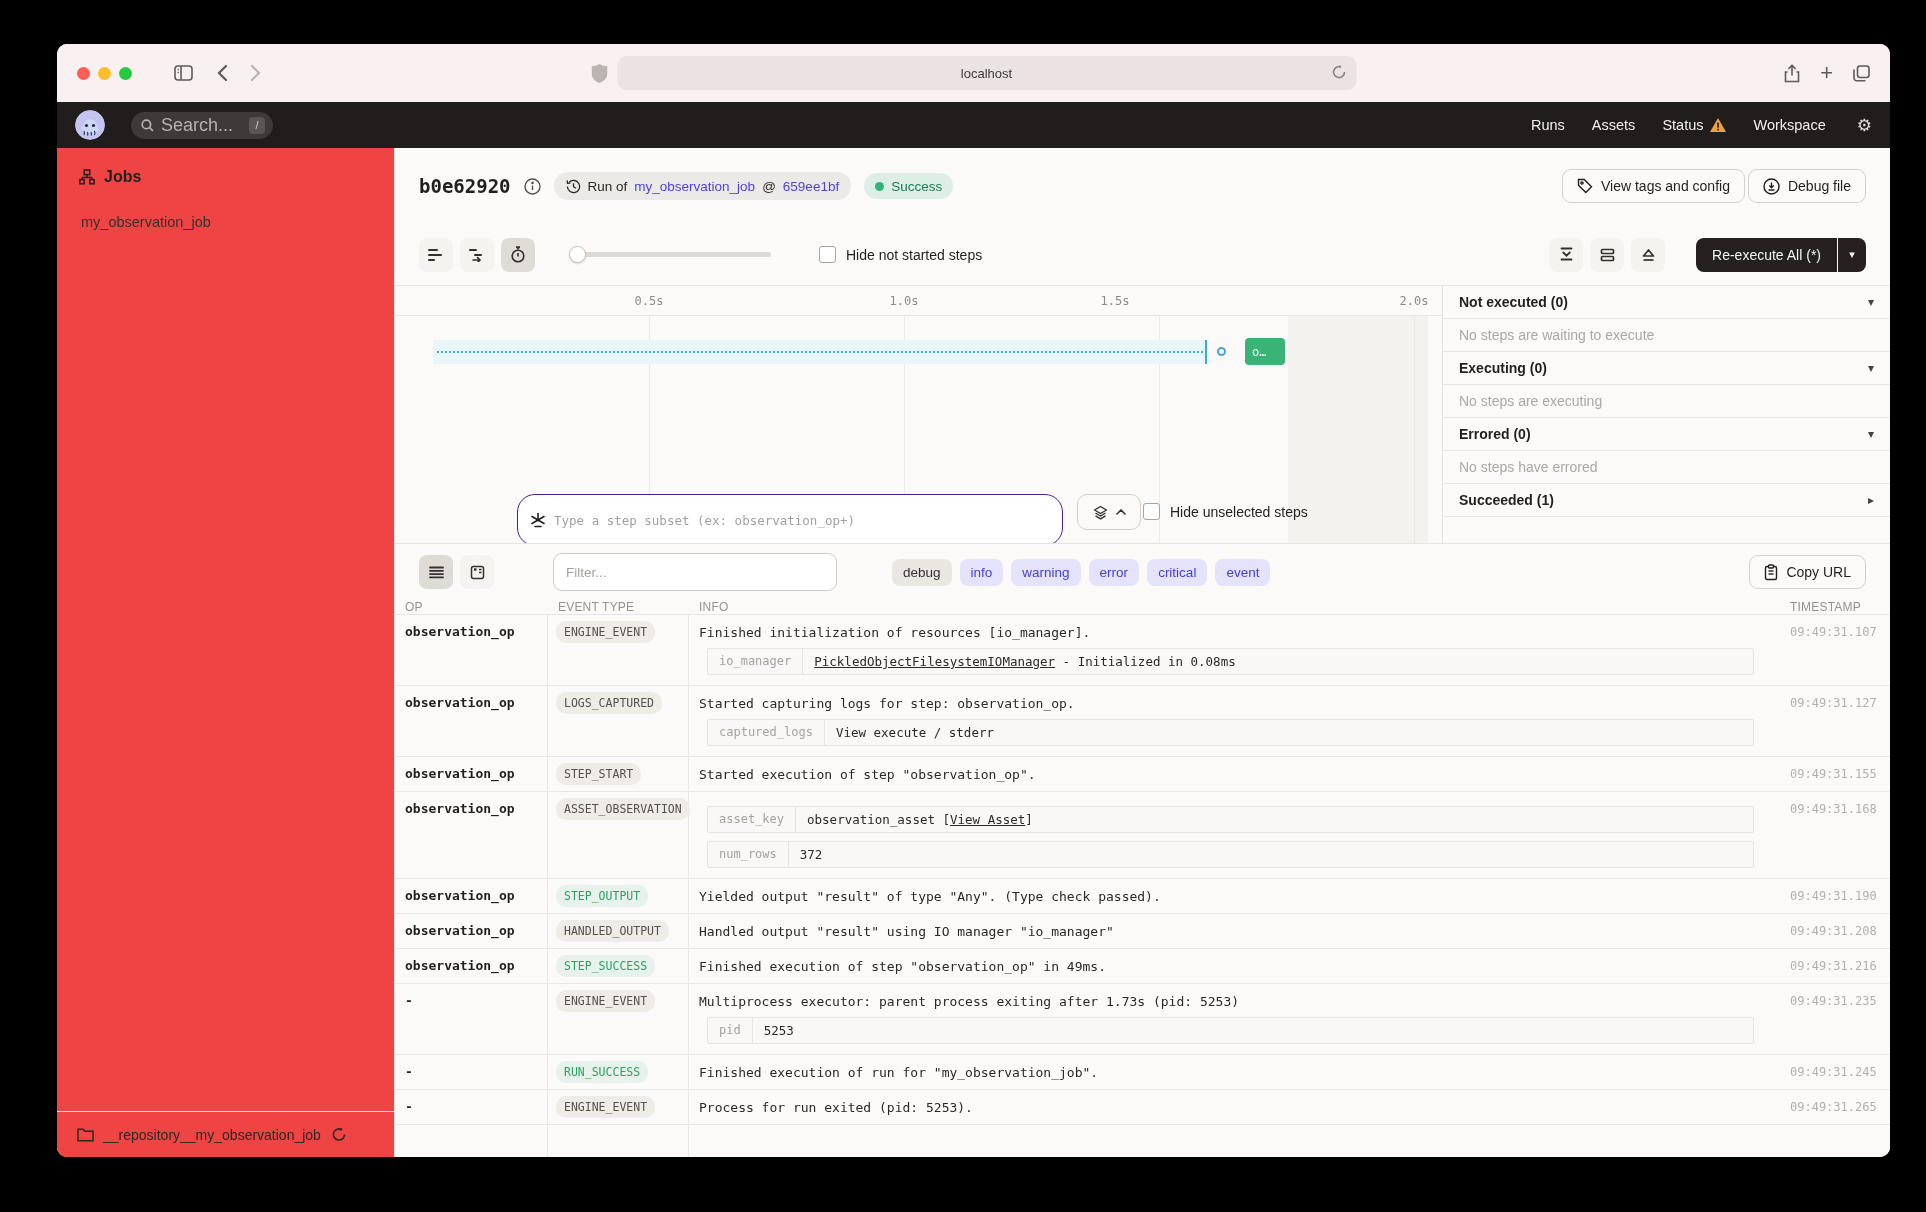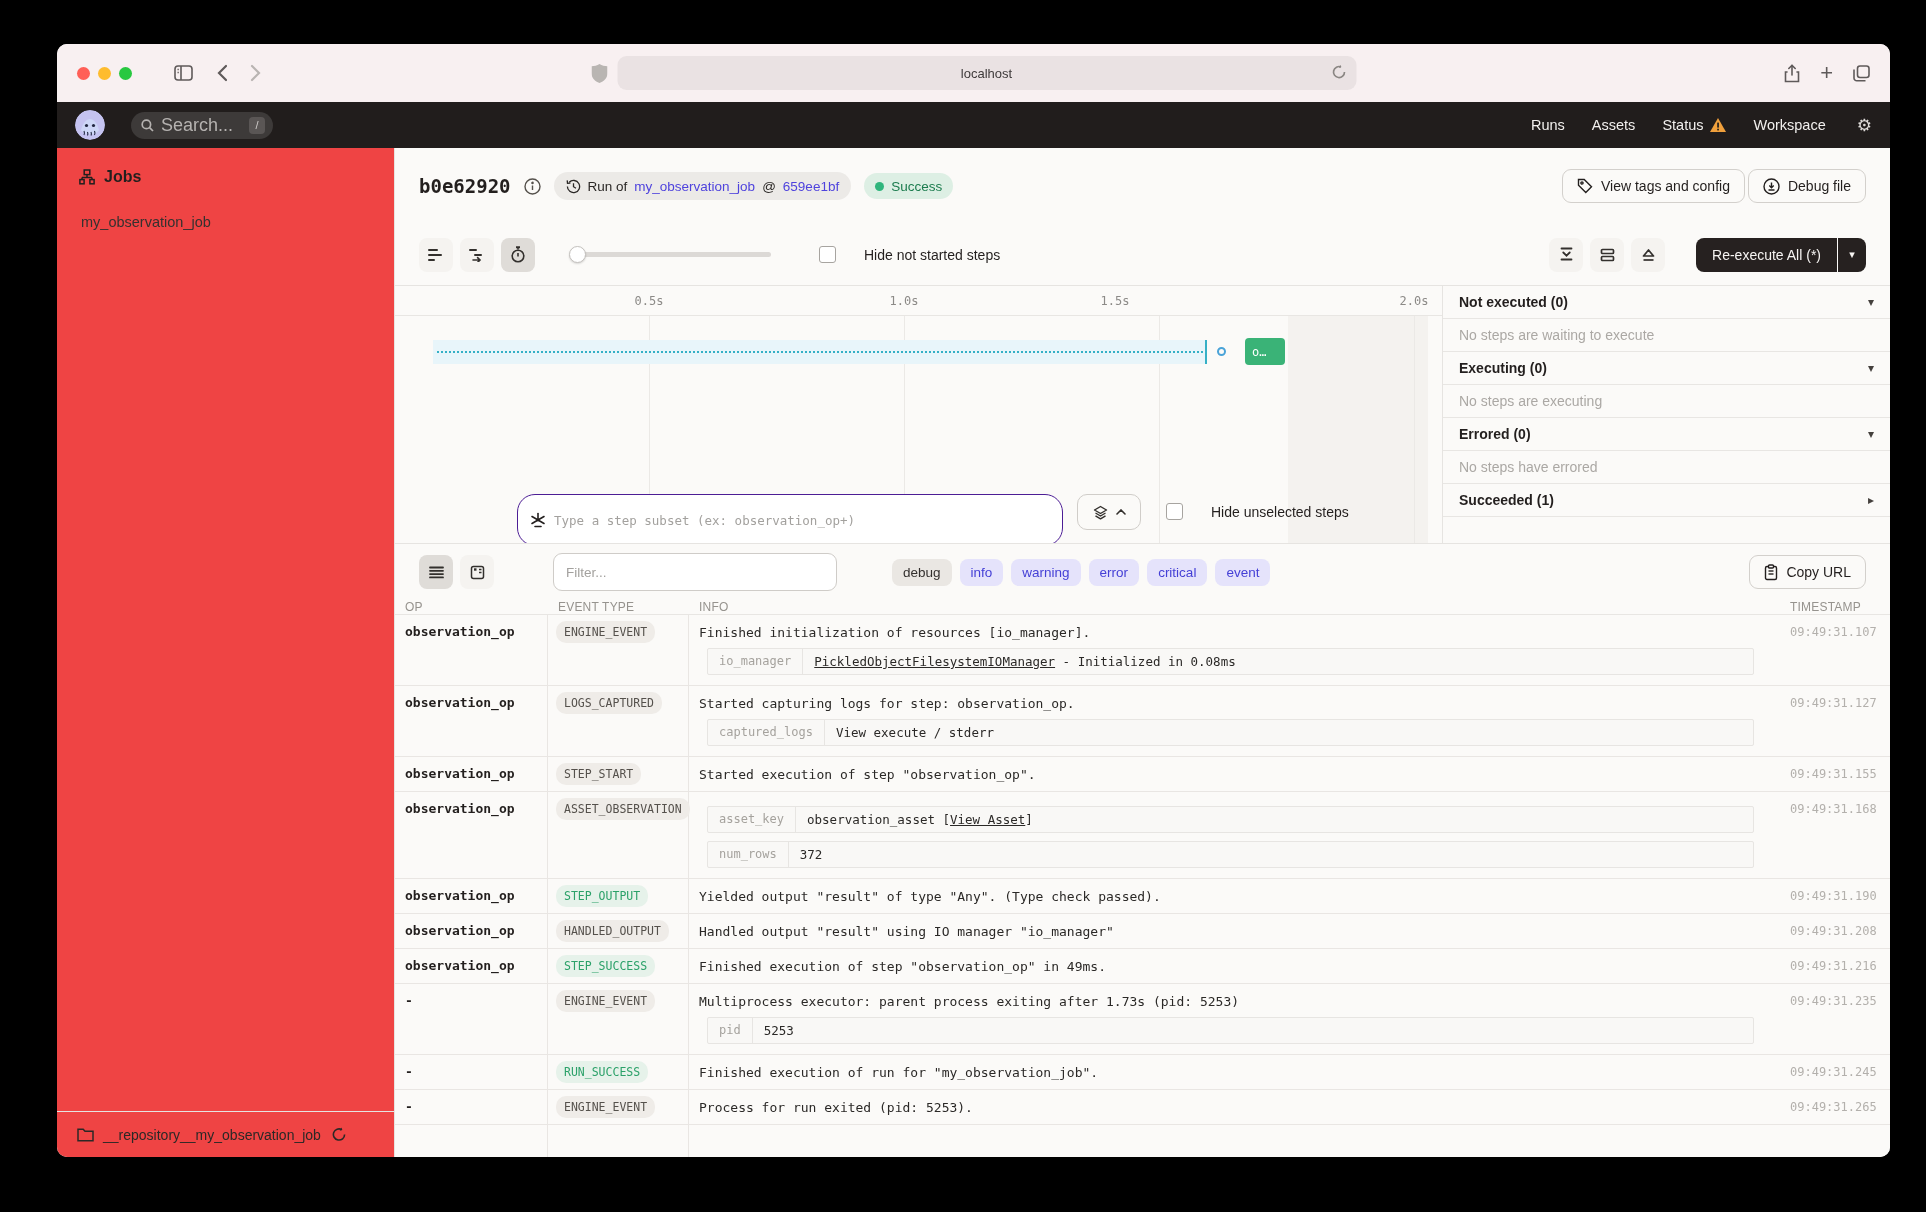--- a/index.html
+++ b/index.html
@@ -52,21 +52,21 @@
   .run-header-actions { margin-left:auto; display:flex; gap:3px; }
   .ghost-btn { height:34px; border:1px solid #d3d0cc; background:#fbfaf8; border-radius:9px; display:flex; align-items:center; gap:8px; padding:0 14px; font-size:14px; color:#231f1e; }
 
   
   .gantt-toolbar { height:62px; flex:none; display:flex; align-items:center; padding:0 24px; border-bottom:1px solid #e6e4e1; }
   .icon-btn { width:34px; height:34px; border:none; border-radius:8px; background:#f5f3f0; color:#33302d; display:flex; align-items:center; justify-content:center; }
   .icon-btn.active { background:#dfdcd8; }
   .btn-group { display:flex; gap:7px; }
   .slider { margin-left:36px; width:200px; height:5px; background:#dcd9d6; border-radius:3px; position:relative; }
   .slider-thumb { position:absolute; left:-2px; top:-6px; width:17px; height:17px; border-radius:50%; background:#fff; border:1px solid #c3c0bd; box-shadow:0 1px 2px rgba(0,0,0,.15); }
-  .check-row { display:flex; align-items:center; gap:28px; font-size:14px; color:#231f1e; }
+  .check-row { display:flex; align-items:center; gap:10px; font-size:14px; color:#231f1e; }
   .checkbox { width:17px; height:17px; border:1.5px solid #a7a4a0; border-radius:3px; background:#fff; }
   .gt-right { margin-left:auto; display:flex; align-items:center; gap:7px; }
   .reexec { margin-left:24px; display:flex; }
   .reexec-main { height:34px; background:#262120; color:#f6f4f2; border:none; border-radius:8px 0 0 8px; padding:0 16px; font-size:14px; }
   .reexec-caret { height:34px; width:28px; background:#262120; color:#f6f4f2; border:none; border-radius:0 8px 8px 0; margin-left:1px; font-size:11px; }
 
   
   .gantt-wrap { height:258px; flex:none; display:flex; border-bottom:1px solid #e6e4e1; }
   .gantt-chart { position:relative; width:1047px; flex:none; overflow:hidden; }
   .gantt-axis { position:absolute; left:0; top:0; width:100%; height:30px; border-bottom:1px solid #e8e6e3; }
@@ -74,21 +74,21 @@
   .gridline { position:absolute; top:30px; bottom:0; width:1px; background:#ebe9e6; z-index:2; }
   .gantt-gray { position:absolute; left:893px; top:30px; width:140px; bottom:0; background:#f4f2ef; z-index:1; }
   .gantt-band { position:absolute; left:38px; top:54px; width:774px; height:24px; background:#e8f5fa; border-right:2px solid #35b0c6; z-index:3; }
   .gantt-band::before { content:""; position:absolute; left:4px; right:2px; top:11px; border-top:2px dotted #35b0c6; }
   .gantt-marker { position:absolute; left:822px; top:61px; width:9px; height:9px; border:2px solid #4aa3d8; border-radius:50%; z-index:3; }
   .gantt-step { position:absolute; left:850px; top:52px; width:40px; height:27px; background:#3ab377; border-radius:4px; color:#fff; font-family:"DejaVu Sans Mono",monospace; font-size:12px; display:flex; align-items:center; padding-left:7px; z-index:3; }
   .subset-input { position:absolute; left:122px; top:208px; width:546px; height:52px; border:1px solid #4c1d95; border-radius:18px; background:#fff; display:flex; align-items:center; padding:0 12px; gap:8px; z-index:5; }
   .subset-input input { border:none; outline:none; flex:1; font-family:"DejaVu Sans Mono",monospace; font-size:12.5px; color:#231f1e; background:transparent; }
   .subset-input input::placeholder { color:#a3a19e; }
   .layers-btn { position:absolute; left:682px; top:208px; width:64px; height:36px; border:1px solid #d0cdc9; border-radius:10px; background:#fbfaf8; display:flex; align-items:center; justify-content:center; gap:8px; z-index:5; color:#33302d; }
-  .hide-unselected { position:absolute; left:771px; top:217px; z-index:5; }
+  .hide-unselected { position:absolute; left:748px; top:217px; z-index:5; }
 
   
   .step-panel { flex:1; border-left:1px solid #e6e4e1; background:#fbfaf8; }
   .sp-row { height:33px; display:flex; align-items:center; padding:0 16px; border-bottom:1px solid #e8e6e3; }
   .sp-title { font-size:14px; font-weight:bold; color:#231f1e; }
   .sp-caret { margin-left:auto; font-size:12px; color:#44403d; }
   .sp-msg { font-size:14px; color:#aba8a4; }
 
   
   .log-toolbar { height:56px; flex:none; display:flex; align-items:center; padding:0 24px;gap:15px; }

